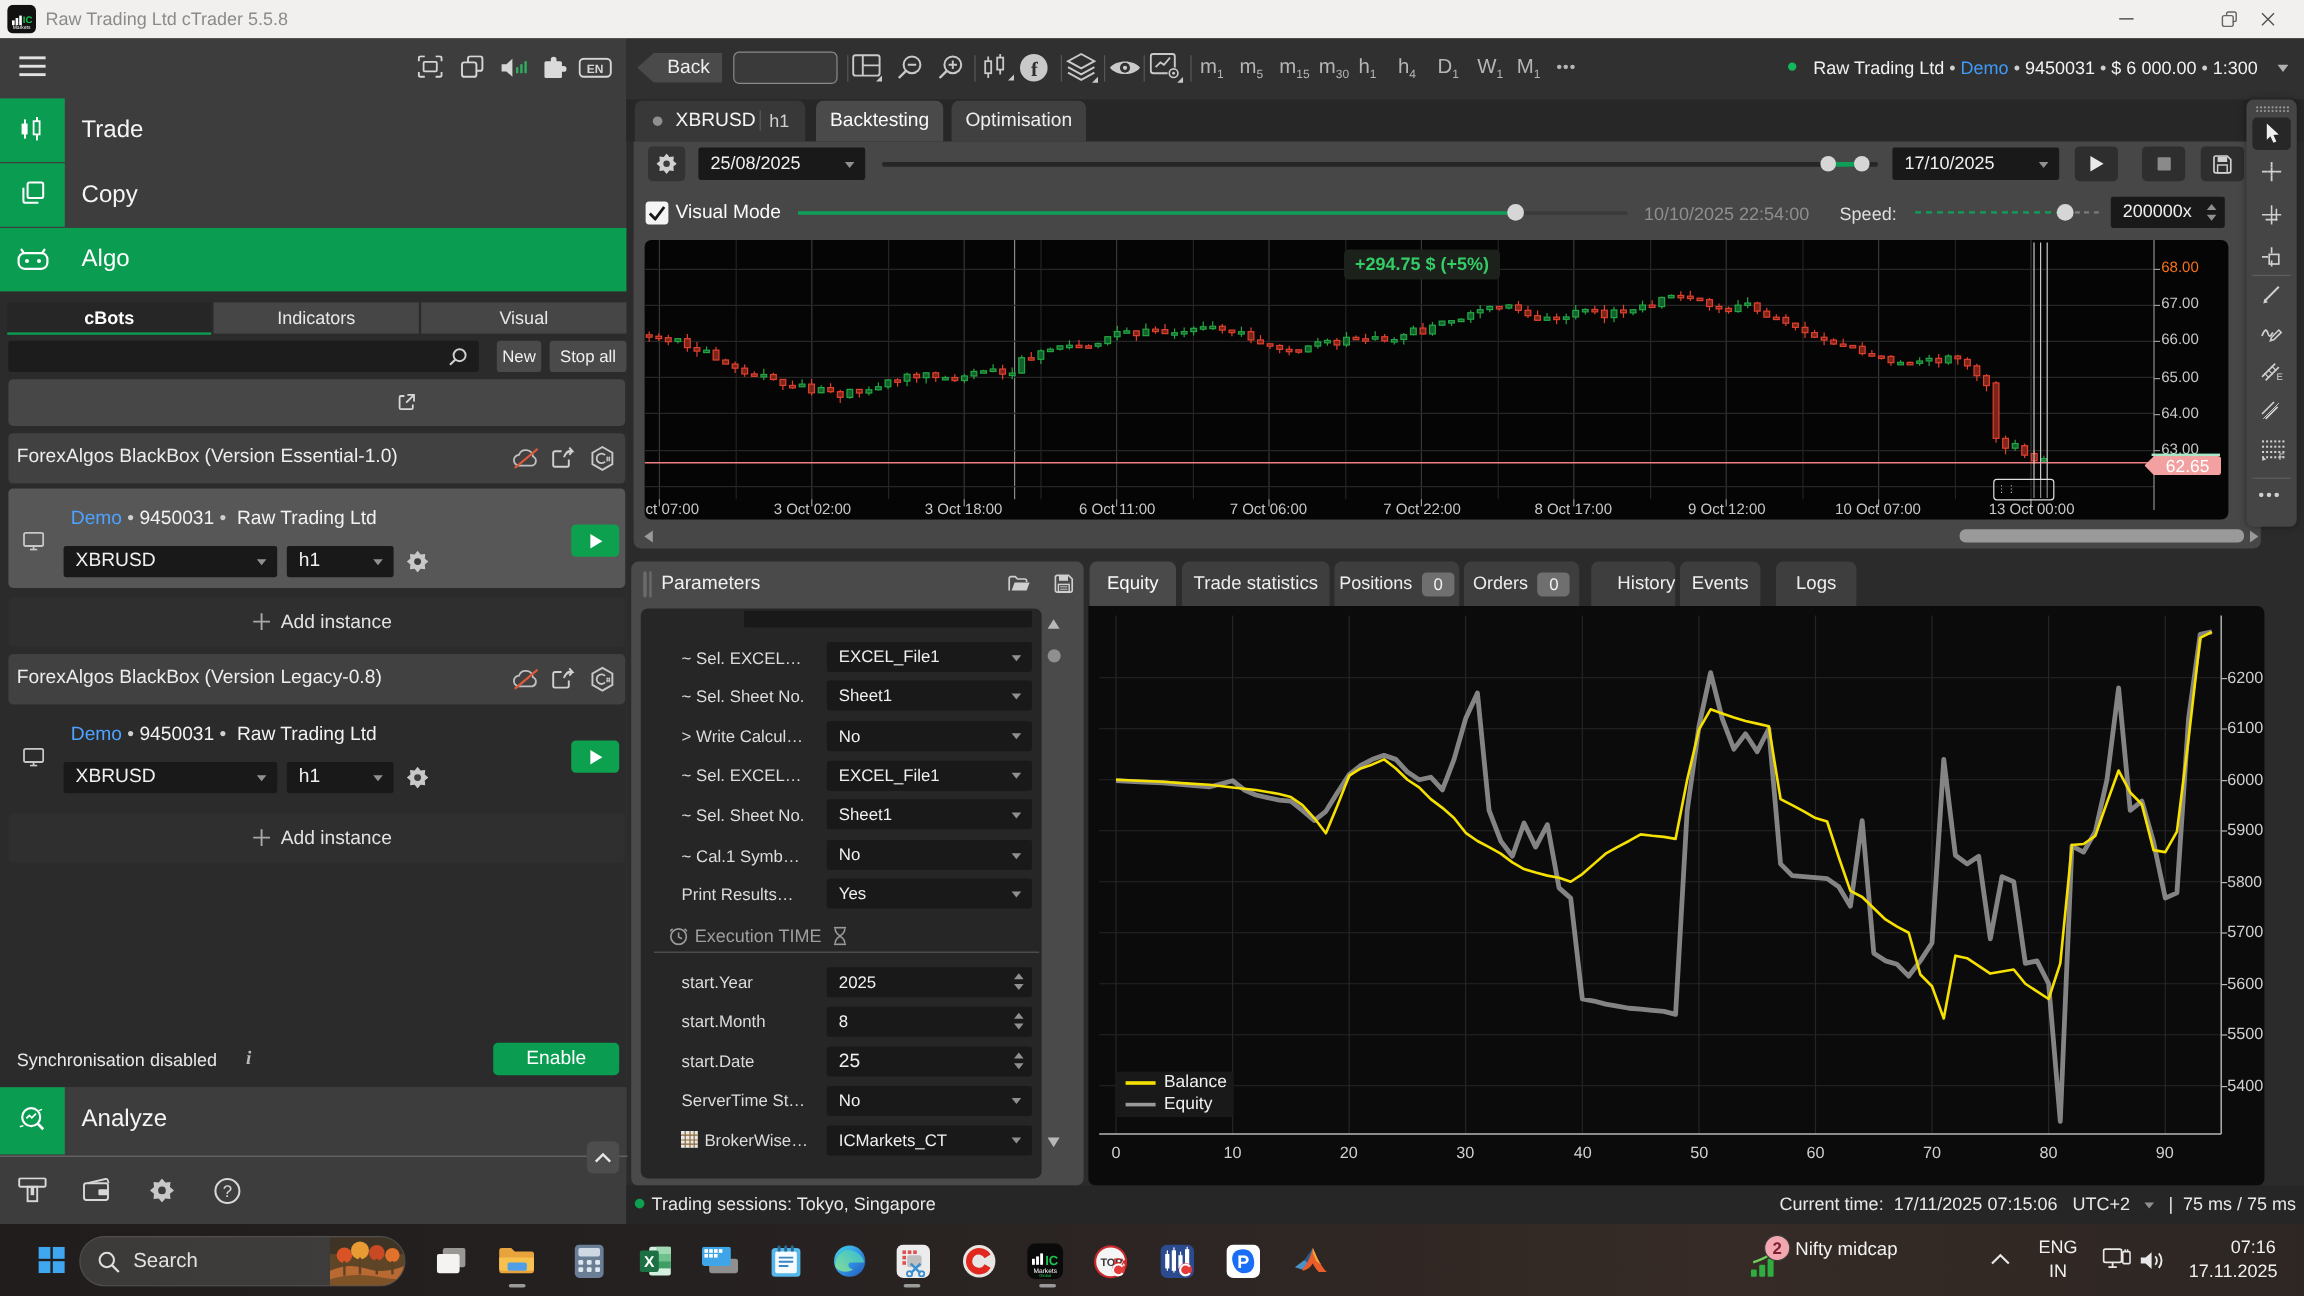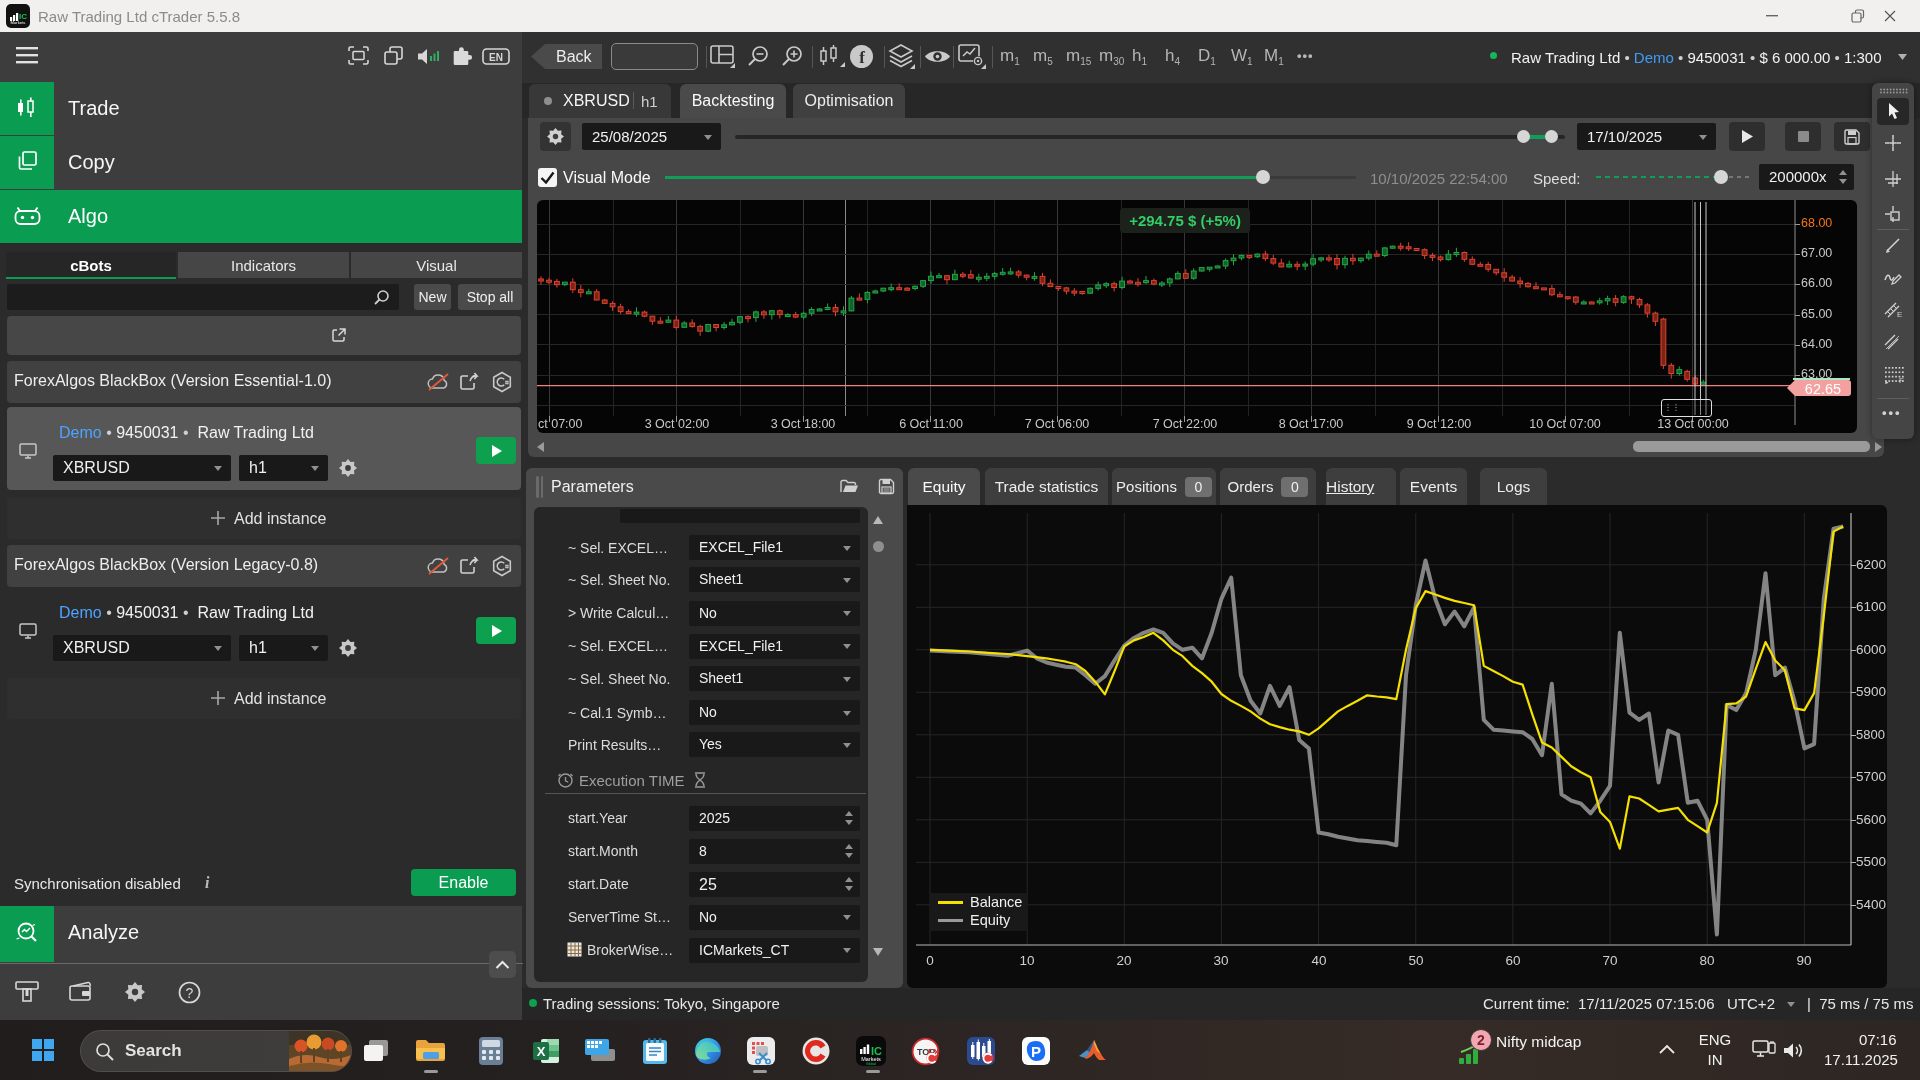--- a/index.html
+++ b/index.html
@@ -852,21 +852,21 @@
     <div class="txt" style="left:985px;top:478px;width:123px;text-align:center;font-size:15.5px;color:#ededed;font-weight:normal;">Trade statistics</div>
     <div class="abs" style="left:1112px;top:468px;width:104px;height:37px;background:#3e3e3e;border-radius:6px 6px 0 0;display:flex;align-items:center;justify-content:center;gap:8px;">
       <span style="font-size:15px;color:#ededed;">Positions</span>
       <span style="display:inline-block;background:#6f6f6f;border-radius:4px;width:27px;height:20px;line-height:20px;text-align:center;font-size:14px;color:#f0f0f0;">0</span>
     </div>
     <div class="abs" style="left:1220px;top:468px;width:96px;height:37px;background:#3e3e3e;border-radius:6px 6px 0 0;display:flex;align-items:center;justify-content:center;gap:8px;">
       <span style="font-size:15px;color:#ededed;">Orders</span>
       <span style="display:inline-block;background:#6f6f6f;border-radius:4px;width:27px;height:20px;line-height:20px;text-align:center;font-size:14px;color:#f0f0f0;">0</span>
     </div>
     <div class="abs" style="left:1326px;top:468px;width:70px;height:37px;background:#3e3e3e;border-radius:6px 6px 0 0;"></div>
-    <div class="txt" style="left:1326px;top:478px;width:70px;text-align:left;font-size:15.5px;color:#ededed;font-weight:normal;text-decoration:underline;">History</div>
+    <div class="txt" style="left:1326px;top:478px;width:70px;text-align:right;font-size:15.5px;color:#ededed;font-weight:normal;">History</div>
     <div class="abs" style="left:1400px;top:468px;width:67px;height:37px;background:#3e3e3e;border-radius:6px 6px 0 0;"></div>
     <div class="txt" style="left:1400px;top:478px;width:67px;text-align:center;font-size:15.5px;color:#ededed;font-weight:normal;">Events</div>
     <div class="abs" style="left:1480px;top:468px;width:67px;height:37px;background:#3e3e3e;border-radius:6px 6px 0 0;"></div>
     <div class="txt" style="left:1480px;top:478px;width:67px;text-align:center;font-size:15.5px;color:#ededed;font-weight:normal;">Logs</div>
     <div class="abs" style="left:907px;top:505px;width:980px;height:483px;background:#0b0b0b;border-radius:0 6px 6px 6px;"></div>
     <svg class="abs" style="left:907px;top:505px;" width="980" height="483" viewBox="0 0 980 483">
       <line x1="23.0" y1="8" x2="23.0" y2="440" stroke="#262626" stroke-width="1"></line>
       <line x1="120.2" y1="8" x2="120.2" y2="440" stroke="#262626" stroke-width="1"></line>
       <line x1="217.3" y1="8" x2="217.3" y2="440" stroke="#262626" stroke-width="1"></line>
       <line x1="314.4" y1="8" x2="314.4" y2="440" stroke="#262626" stroke-width="1"></line>
@@ -1017,21 +1017,21 @@
       <path d="M1 1 L5 6 L9 1 Z" fill="#909090"></path>
     </svg>
     <div class="txt" style="left:1807px;top:995px;font-size:15px;color:#e8e8e8;font-weight:normal;">|&nbsp; 75 ms / 75 ms</div>
     <div class="abs" style="left:0;top:1020px;width:1920px;height:60px;background:linear-gradient(90deg,#201d1c 0%,#242020 25%,#2c2523 50%,#362b26 75%,#2d2623 100%);"></div>
     <svg class="abs" style="left:32px;top:1039px;" width="22" height="22" viewBox="0 0 22 22">
       <rect x="0" y="0" width="10" height="10" fill="#3fa7ef"></rect>
       <rect x="12" y="0" width="10" height="10" fill="#3fa7ef"></rect>
       <rect x="0" y="12" width="10" height="10" fill="#3fa7ef"></rect>
       <rect x="12" y="12" width="10" height="10" fill="#3fa7ef"></rect>
     </svg>
-    <div class="abs" style="left:80px;top:1030px;width:272px;height:42px;border-radius:21px;background:rgba(255,255,255,0.13);border:1px solid rgba(255,255,255,0.10);overflow:hidden;font-weight:bold;">
+    <div class="abs" style="left:66px;top:1030px;width:272px;height:42px;border-radius:21px;background:rgba(255,255,255,0.13);border:1px solid rgba(255,255,255,0.10);overflow:hidden;">
       <svg style="position:absolute;left:14px;top:11px;" width="20" height="20" viewBox="0 0 20 20">
         <circle cx="8" cy="8" r="6" fill="none" stroke="#dedede" stroke-width="1.7"></circle>
         <path d="M12.5 12.5 L18 18" stroke="#dedede" stroke-width="1.9"></path>
       </svg>
       <div style="position:absolute;left:44px;top:10px;font-size:17px;color:#e2e2e2;">Search</div>
       <svg style="position:absolute;right:0;top:0;" width="62" height="42" viewBox="0 0 62 42">
         <rect width="62" height="42" fill="#5d4526"></rect>
         <rect width="62" height="14" fill="#3e3425"></rect>
         <path d="M0 28 Q15 21 30 26 T62 24 V42 H0 Z" fill="#b96a33"></path>
         <path d="M0 35 Q20 29 40 33 T62 33 V42 H0 Z" fill="#7d5226"></path>

